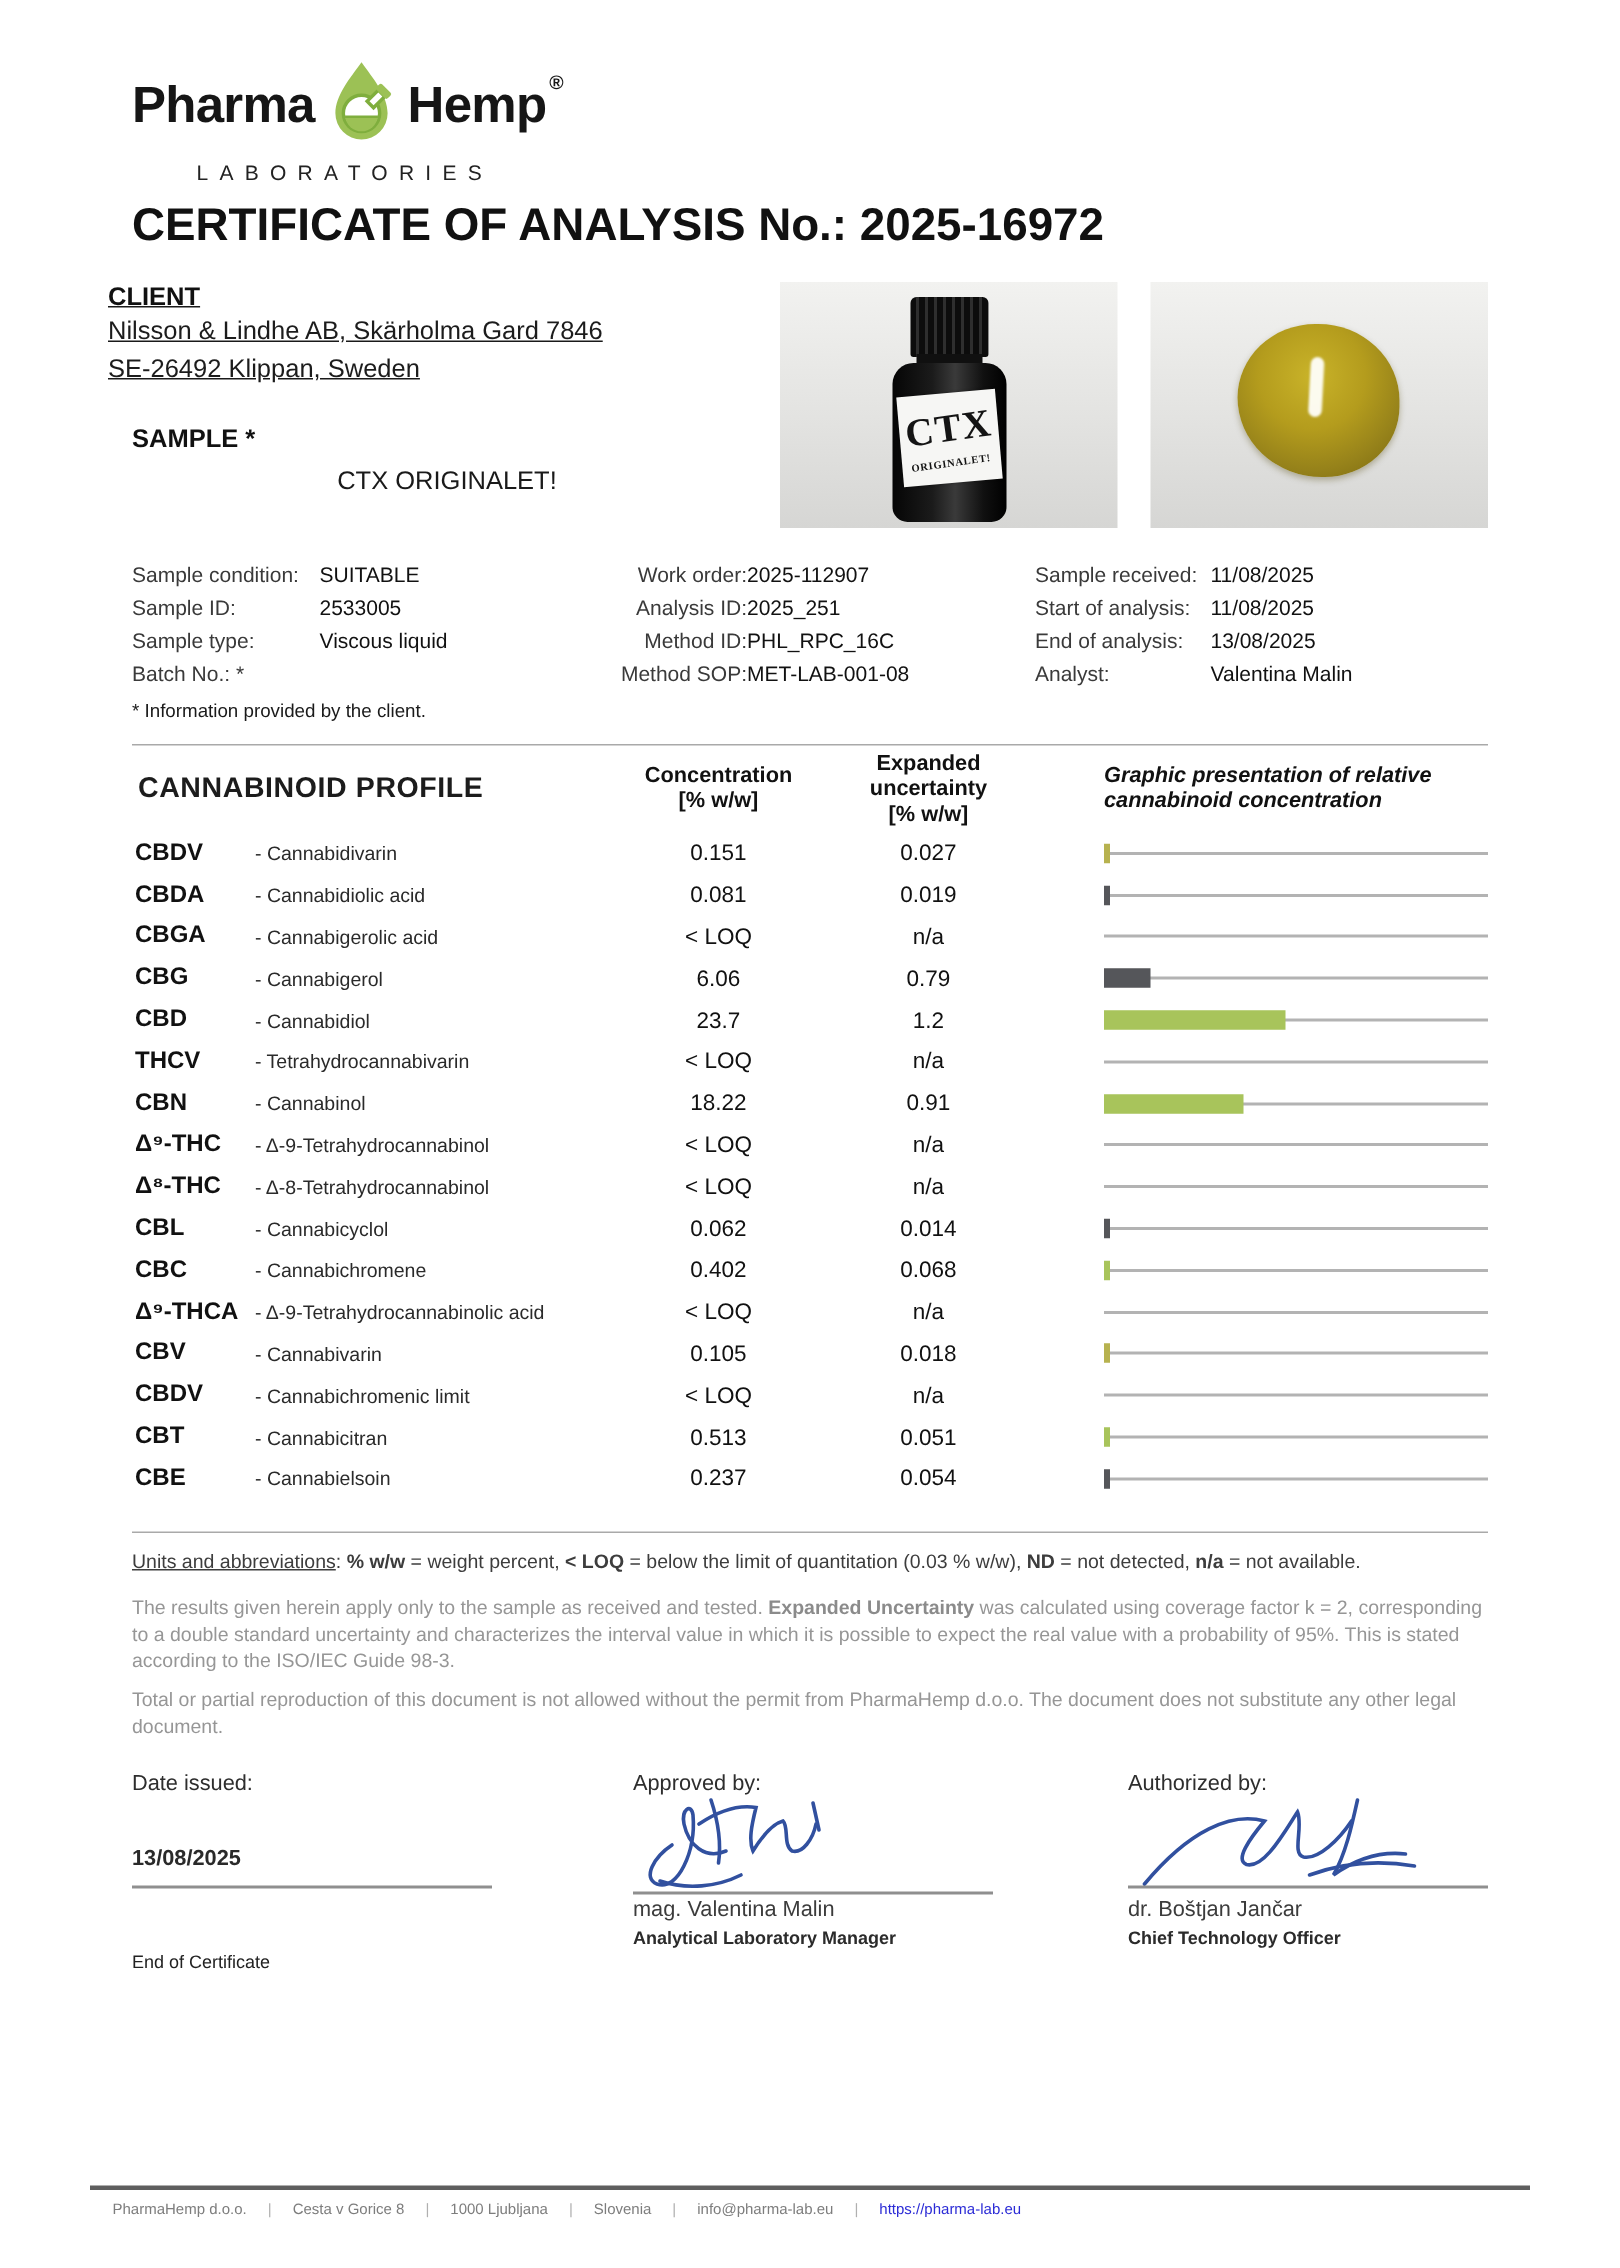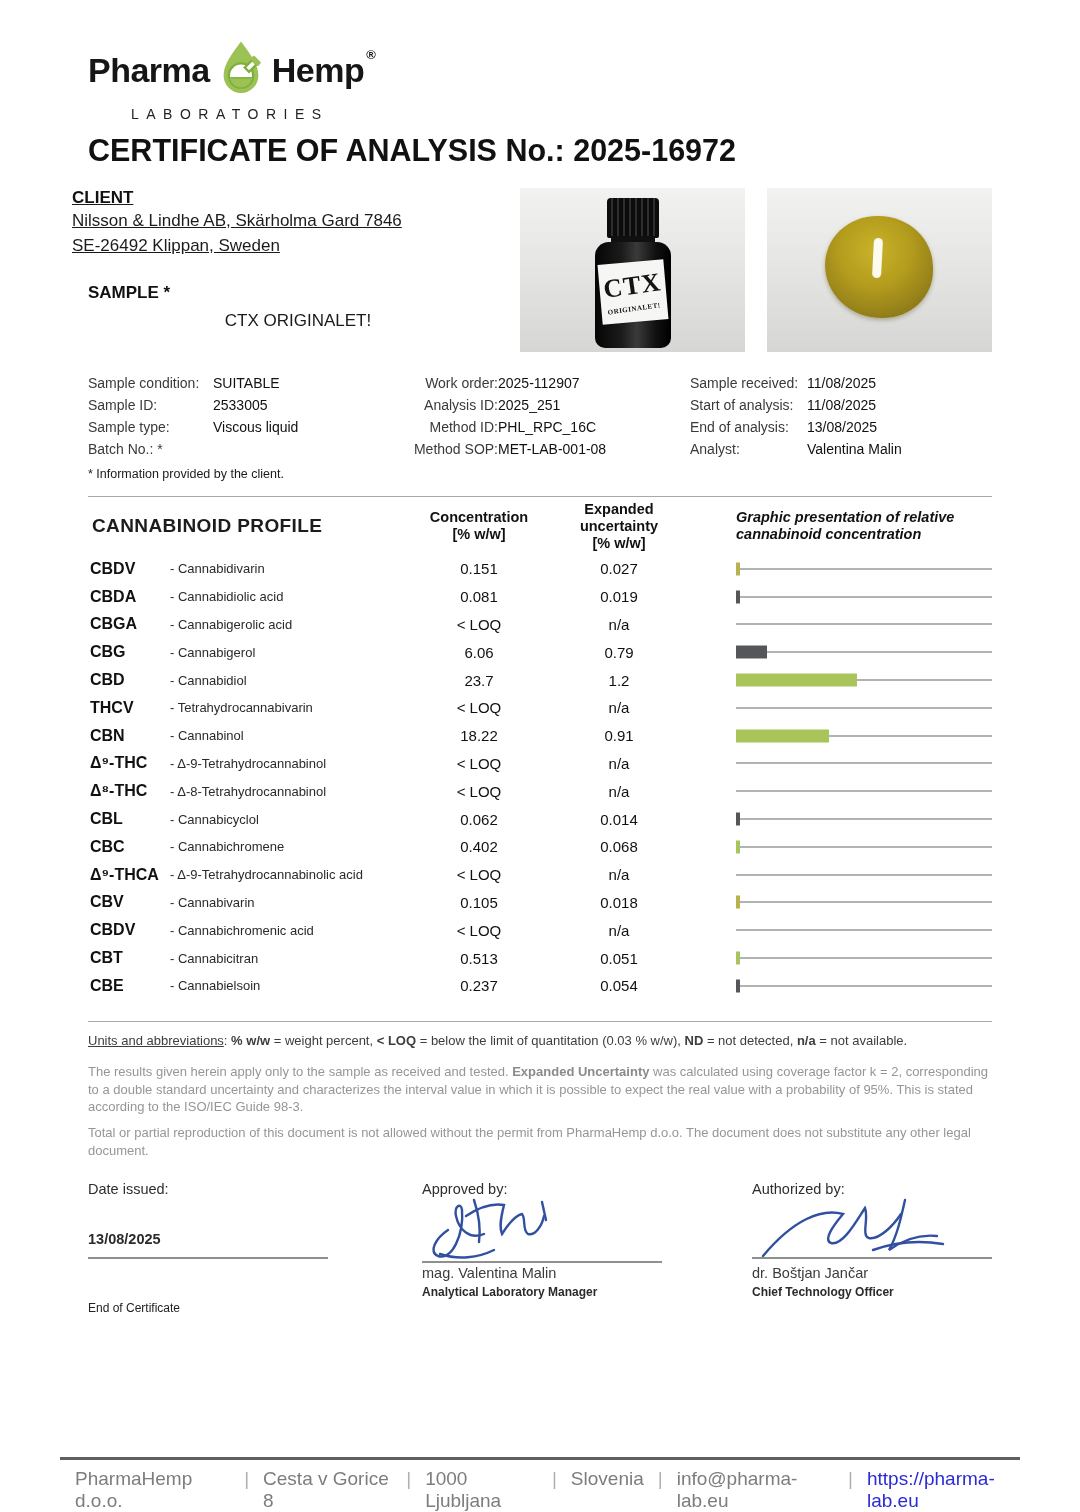--- a/index.html
+++ b/index.html
@@ -94,21 +94,21 @@
   .sig-title { position:absolute; font-size:12px; font-weight:bold; color:#2b2b2b; }
   .sig-title-mid { left:422px; top:1285px; }
   .sig-title-right { left:752px; top:1285px; }
   .end-cert { position:absolute; left:88px; top:1301px; font-size:12px; color:#222; }
   .sig-svg { position:absolute; }
   .sig-svg-mid { left:418px; top:1190px; }
   .sig-svg-right { left:755px; top:1192px; }
 
   
   .footer-rule { position:absolute; left:60px; top:1457px; width:960px; height:3px; background:#5f5f5f; }
-  .footer { position:absolute; left:75px; top:1468px; width:960px; display:flex; align-items:center; gap:14px; font-size:19px; color:#7d7d7d; }
+  .footer { position:absolute; left:75px; top:1468px; width:960px; display:flex; align-items:center; gap:14px; font-size:10px; color:#7d7d7d; }
   .footer .sep { color:#b0b0b0; }
   .footer a { color:#2b2bd6; text-decoration:none; }
 </style>
 </head>
 <body>
 
 <div class="page">
 
   <div class="logo">
     <div class="logo-row">
@@ -377,21 +377,21 @@
     <div class="cell-conc">0.105</div>
     <div class="cell-unc">0.018</div>
     <div class="bar-track">
       <div class="bar-line"></div>
       <div class="bar-fill" style="width: 4px; background: rgb(183, 178, 79);"></div>
     </div>
   </div>
 
   <div class="grid-row p-row">
     <div class="cell-abbr">CBDV</div>
-    <div class="cell-name">- Cannabichromenic acid</div>
+    <div class="cell-name">- Cannabichromenic limit</div>
     <div class="cell-conc">&lt; LOQ</div>
     <div class="cell-unc">n/a</div>
     <div class="bar-track">
       <div class="bar-line"></div>
 
     </div>
   </div>
 
   <div class="grid-row p-row">
     <div class="cell-abbr">CBT</div>

